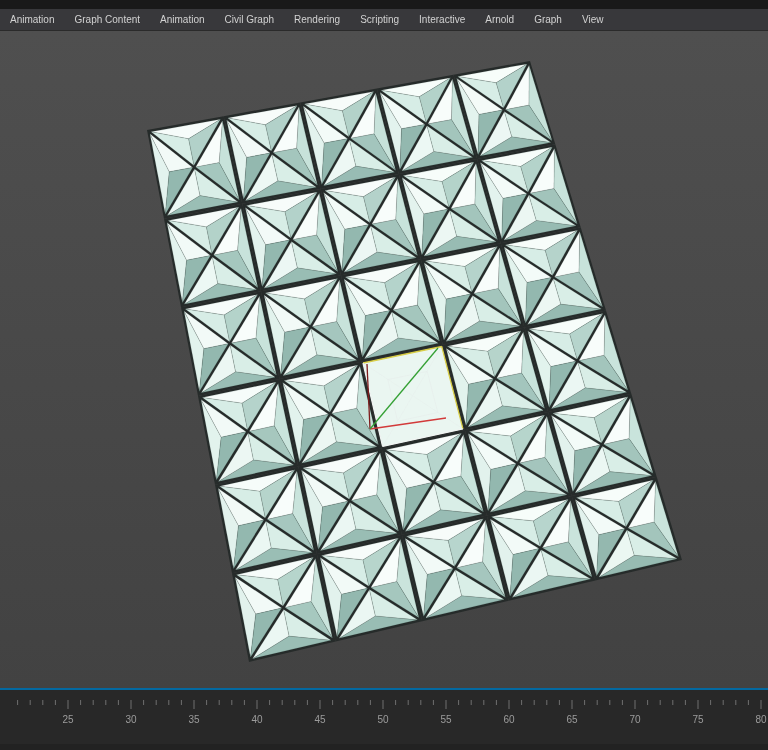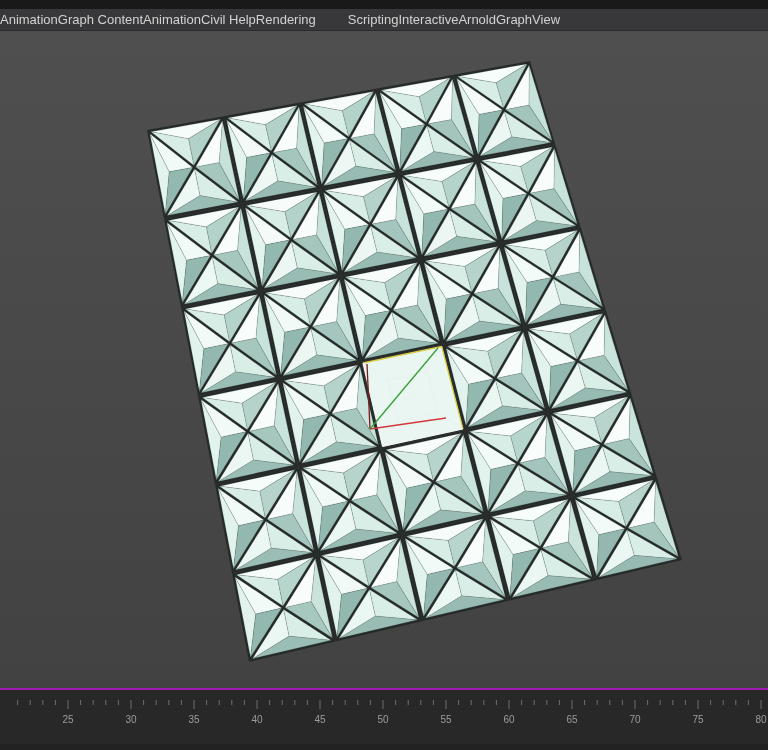--- a/index.html
+++ b/index.html
@@ -2,39 +2,39 @@
 <html><head>
 <meta charset="utf-8">
 <style>
   * { margin:0; padding:0; box-sizing:border-box; }
   html,body { width:768px; height:750px; overflow:hidden; background:#222;
               font-family:"Liberation Sans", sans-serif; }
   .app { position:relative; width:768px; height:750px; }
   .topstrip { height:9px; background:#191919; }
   .menubar { height:22px; background:#38383b; display:flex; align-items:center;
              border-bottom:1px solid #2a2a2a; }
-  .menu-item { color:#d2d2d2; font-size:13px; padding:0 0; line-height:21px;
+  .menu-item { color:#d2d2d2; font-size:10px; padding:0 10px; line-height:21px;
                cursor:default; white-space:nowrap; }
   .viewport { height:657px; position:relative; background:linear-gradient(#4f4f4f,#424242); }
   .viewport svg { display:block; }
-  .timeline { height:56px; background:#282828; border-top:2px solid #a21caf;text-align:center; }
+  .timeline { height:56px; background:#282828; border-top:2px solid #0369a1;text-align:center; }
   .timeline svg { display:block; }
 </style>
 </head>
 <body>
 
 <div class="app">
   <div class="topstrip" style="background: rgb(25, 25, 25);"></div>
   <div class="menubar" style="background: rgb(56, 56, 59);">
       <span class="menu-item" style="color: rgb(210, 210, 210);">Animation</span>
       <span class="menu-item" style="color: rgb(210, 210, 210);">Graph Content</span>
       <span class="menu-item" style="color: rgb(210, 210, 210);">Animation</span>
-      <span class="menu-item" style="color: rgb(210, 210, 210);">Civil Help</span>
+      <span class="menu-item" style="color: rgb(210, 210, 210);">Civil Graph</span>
       <span class="menu-item" style="color: rgb(210, 210, 210);">Rendering</span>
-      <span class="menu-item" style="color: rgb(210, 210, 210); margin-left: 32px;">Scripting</span>
+      <span class="menu-item" style="color: rgb(210, 210, 210);">Scripting</span>
       <span class="menu-item" style="color: rgb(210, 210, 210);">Interactive</span>
       <span class="menu-item" style="color: rgb(210, 210, 210);">Arnold</span>
       <span class="menu-item" style="color: rgb(210, 210, 210);">Graph</span>
       <span class="menu-item" style="color: rgb(210, 210, 210);">View</span>
     </div>
   <div class="viewport" style="background: linear-gradient(rgb(79, 79, 79), rgb(66, 66, 66));">
     <svg width="768" height="657" viewBox="0 0 768 657">
         <polygon points="147.0,99.0 223.6,85.2 242.3,172.8 164.0,187.7" fill="#262b2a"></polygon>
         <polygon points="151.0,100.8 220.5,88.2 188.5,107.8" fill="rgb(246,252,250)" stroke="rgba(32,52,47,0.28)" stroke-width="0.5" stroke-linejoin="round"></polygon>
         <polygon points="220.5,88.2 193.9,134.5 188.5,107.8" fill="rgb(178,209,201)" stroke="rgba(32,52,47,0.28)" stroke-width="0.5" stroke-linejoin="round"></polygon>

